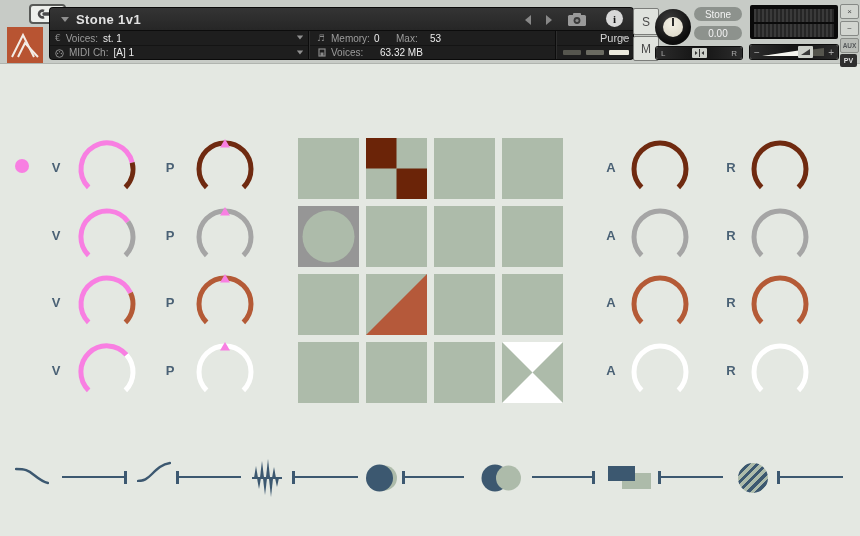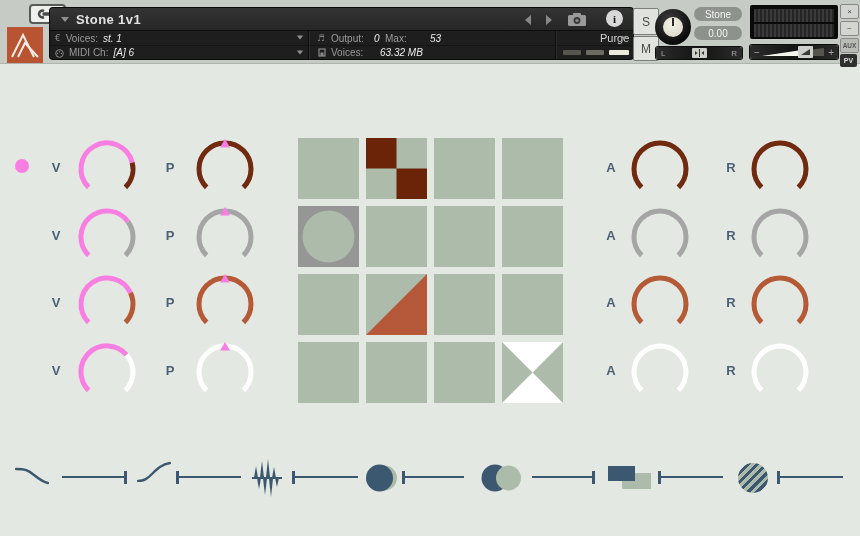--- a/index.html
+++ b/index.html
@@ -16,21 +16,21 @@
 
   .kblock{left:50px;top:8px;width:583px;height:51px;background:#1e1e1e;border-radius:3px;overflow:hidden;
           box-shadow:0 0 0 1px #0a0a0a;}
   .krow{position:absolute;left:0;width:641px;display:flex;align-items:center;color:#9c9c9c;font-size:10px;}
   .ktitle{top:0;height:22px;background:linear-gradient(#343434,#262626);border-bottom:1px solid #0c0c0c;}
   .krow2{top:23px;height:14px;border-bottom:1px solid #141414;}
   .krow3{top:38px;height:13px;}
   .ktitle .title-text{color:#e2e2e2;font-weight:bold;font-size:13px;letter-spacing:.4px;}
   .hicon{color:#8a8a8a;font-size:9px;margin-right:5px;font-family:"DejaVu Sans",sans-serif;}
   .hlabel{color:#9c9c9c;margin-right:5px;}
-  .hvalue{color:#ececec;font-style:italic;}
+  .hvalue{color:#ececec;}
   .tri-down{width:0;height:0;border-left:4px solid transparent;border-right:4px solid transparent;border-top:5px solid #8f8f8f;}
   .tri-left{width:0;height:0;border-top:5px solid transparent;border-bottom:5px solid transparent;border-right:6px solid #888;}
   .tri-right{width:0;height:0;border-top:5px solid transparent;border-bottom:5px solid transparent;border-left:6px solid #888;}
   .vdiv{position:absolute;top:23px;height:28px;width:1px;background:#0c0c0c;box-shadow:1px 0 0 #2e2e2e;}
   .info-circle{position:absolute;width:17px;height:17px;border-radius:50%;background:#d8d8d8;color:#141414;
                font-weight:bold;font-size:11px;display:flex;align-items:center;justify-content:center;
                font-family:"Liberation Serif",serif;cursor:pointer;}
   .led{height:5px;border-radius:1px;}
 
   .sm-btn{left:633px;width:24px;background:#e0e3de;border:1px solid #7b7d7a;border-radius:2px;color:#4a4a4a;
@@ -94,37 +94,37 @@
         </svg>
         <div class="info-circle" style="left:556px;top:2px;">i</div>
       </div>
 
       <div class="krow krow2">
         <span class="hicon" style="margin-left:5px;">€</span>
         <span class="hlabel">Voices:</span>
         <span class="hvalue">st. 1</span>
         <div class="abs tri-down" style="left:246px;top:4px;transform:scale(.8);"></div>
         <span class="hicon abs" style="left:267px;top:2px;">♬</span>
-        <span class="hlabel abs" style="left:281px;top:2px;">Output:</span>
+        <span class="hlabel abs" style="left:281px;top:2px;">Memory:</span>
         <span class="hvalue abs" style="left:324px;top:2px;">0</span>
-        <span class="hlabel abs" style="left:335px;top:2px;">Max:</span>
+        <span class="hlabel abs" style="left:346px;top:2px;">Max:</span>
         <span class="hvalue abs" style="left:380px;top:2px;">53</span>
         <span class="abs" style="left:550px;top:1px;color:#d4d4d4;font-size:11px;">Purge</span>
         <div class="abs tri-down" style="left:570px;top:5px;transform:scale(.8);"></div>
       </div>
 
       <div class="krow krow3">
         <svg class="abs" style="left:5px;top:3px;" width="9" height="9" viewBox="0 0 9 9">
           <circle cx="4.5" cy="4.5" r="3.8" fill="none" stroke="#8a8a8a" stroke-width="1"></circle>
           <circle cx="2.6" cy="4.5" r=".7" fill="#8a8a8a"></circle>
             <circle cx="4.5" cy="2.8" r=".7" fill="#8a8a8a"></circle>
             <circle cx="6.4" cy="4.5" r=".7" fill="#8a8a8a"></circle>
         </svg>
         <span class="hlabel" style="margin-left:19px;">MIDI Ch:</span>
-        <span class="hvalue">[A] 6</span>
+        <span class="hvalue">[A] 1</span>
         <div class="abs tri-down" style="left:246px;top:4px;transform:scale(.8);"></div>
         <svg class="abs" style="left:268px;top:2px;" width="8" height="9" viewBox="0 0 8 9">
           <rect x="1" y="1" width="6" height="7" fill="none" stroke="#8a8a8a" stroke-width="1.2"></rect>
           <rect x="2.5" y="4.5" width="3" height="3.5" fill="#8a8a8a"></rect>
         </svg>
         <span class="hlabel abs" style="left:281px;top:1px;">Voices:</span>
         <span class="hvalue abs" style="left:330px;top:1px;">63.32 MB</span>
         <div class="abs" style="left:513px;top:4px;display:flex;gap:5px;">
           <span class="led" id="led0" style="width: 18px; background: rgb(86, 86, 78);"></span>
           <span class="led" id="led1" style="width: 18px; background: rgb(107, 107, 97);"></span>

